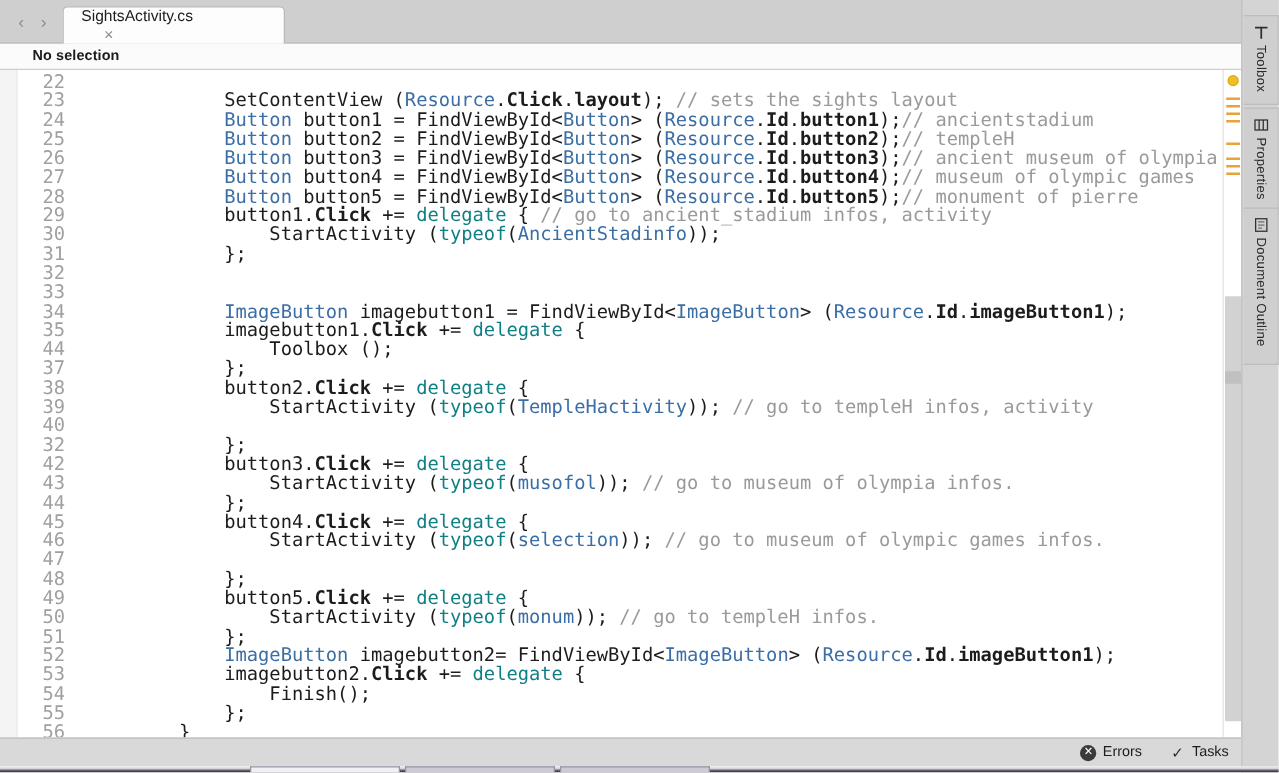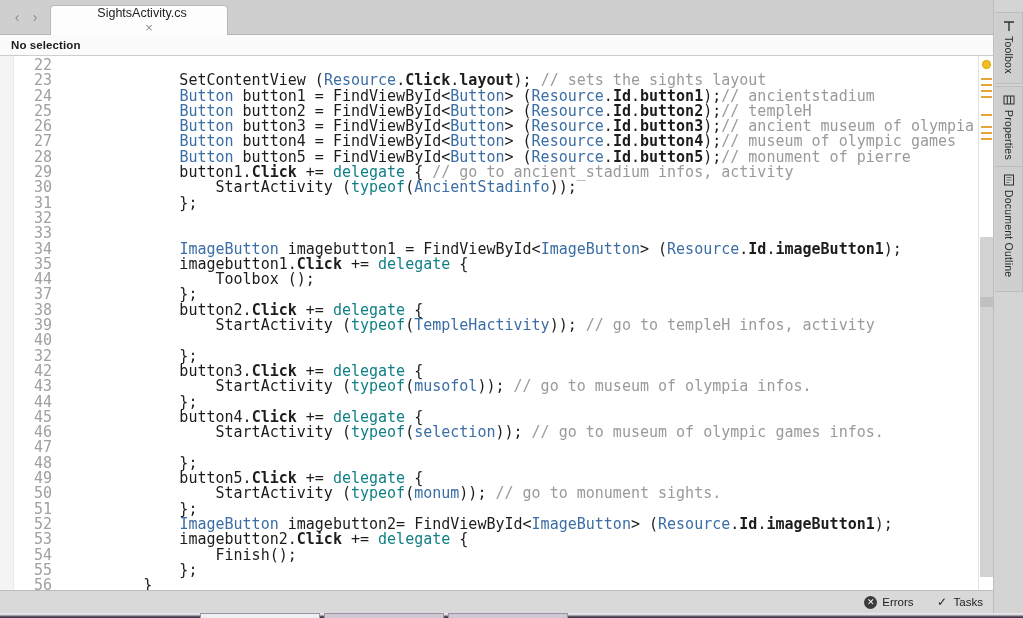--- a/index.html
+++ b/index.html
@@ -39,21 +39,21 @@
   }
   .tab {
     position: relative;
     height: 30px;
     min-width: 178px;
     background: #fdfdfd;
     border: 1px solid #b9b9b9;
     border-bottom: none;
     border-top-left-radius: 4px;
     border-top-right-radius: 4px;
-    display: flex; align-items: center;
+    display: flex; 
     padding: 0 8px 0 14px;
     margin-bottom: -1px;
     flex-direction: column;
   }
   .tab-title {
     font-size: 12.5px;
     color: #1d1d1d;
     flex: 1;
     white-space: nowrap;
   }
@@ -72,21 +72,21 @@
     font-size: 9px;
   }
 
   
   .pathbar {
     position: absolute; left: 0; top: 35px;
     width: 1023px; height: 21px;
     background: #fbfbfb;
     border-bottom: 1px solid #cdcdcd;
     display: flex; align-items: center;
-    padding-left: 11px;
+    padding-left: 26px;
   }
   .pathbar-text {
     font-size: 11.5px;
     color: #1b1b1b;
     font-weight: 600;
     letter-spacing: .1px;
   }
 
   
   .editor {
@@ -289,21 +289,21 @@
         <div class="ln-row"><span class="ln">40</span><span class="code"></span></div>
         <div class="ln-row"><span class="ln">32</span><span class="code"><span class="p">            };</span></span></div>
         <div class="ln-row"><span class="ln">42</span><span class="code"><span class="p">            button3.</span><span class="id">Click</span><span class="p"> += </span><span class="k">delegate</span><span class="p"> {</span></span></div>
         <div class="ln-row"><span class="ln">43</span><span class="code"><span class="p">                StartActivity (</span><span class="k">typeof</span><span class="p">(</span><span class="t">musofol</span><span class="p">)); </span><span class="c">// go to museum of olympia infos.</span></span></div>
         <div class="ln-row"><span class="ln">44</span><span class="code"><span class="p">            };</span></span></div>
         <div class="ln-row"><span class="ln">45</span><span class="code"><span class="p">            button4.</span><span class="id">Click</span><span class="p"> += </span><span class="k">delegate</span><span class="p"> {</span></span></div>
         <div class="ln-row"><span class="ln">46</span><span class="code"><span class="p">                StartActivity (</span><span class="k">typeof</span><span class="p">(</span><span class="t">selection</span><span class="p">)); </span><span class="c">// go to museum of olympic games infos.</span></span></div>
         <div class="ln-row"><span class="ln">47</span><span class="code"></span></div>
         <div class="ln-row"><span class="ln">48</span><span class="code"><span class="p">            };</span></span></div>
         <div class="ln-row"><span class="ln">49</span><span class="code"><span class="p">            button5.</span><span class="id">Click</span><span class="p"> += </span><span class="k">delegate</span><span class="p"> {</span></span></div>
-        <div class="ln-row"><span class="ln">50</span><span class="code"><span class="p">                StartActivity (</span><span class="k">typeof</span><span class="p">(</span><span class="t">monum</span><span class="p">)); </span><span class="c">// go to monument sights.</span></span></div>
+        <div class="ln-row"><span class="ln">50</span><span class="code"><span class="p">                StartActivity (</span><span class="k">typeof</span><span class="p">(</span><span class="t">monum</span><span class="p">)); </span><span class="c">// go to templeH infos.</span></span></div>
         <div class="ln-row"><span class="ln">51</span><span class="code"><span class="p">            };</span></span></div>
         <div class="ln-row"><span class="ln">52</span><span class="code"><span class="p">            </span><span class="t">ImageButton</span><span class="p"> imagebutton2= FindViewById&lt;</span><span class="t">ImageButton</span><span class="p">&gt; (</span><span class="t">Resource</span><span class="p">.</span><span class="id">Id</span><span class="p">.</span><span class="id">imageButton1</span><span class="p">);</span></span></div>
         <div class="ln-row"><span class="ln">53</span><span class="code"><span class="p">            imagebutton2.</span><span class="id">Click</span><span class="p"> += </span><span class="k">delegate</span><span class="p"> {</span></span></div>
         <div class="ln-row"><span class="ln">54</span><span class="code"><span class="p">                Finish();</span></span></div>
         <div class="ln-row"><span class="ln">55</span><span class="code"><span class="p">            };</span></span></div>
         <div class="ln-row"><span class="ln">56</span><span class="code"><span class="p">        }</span></span></div>
       </div>
   </div>
 
   <div class="overview">

